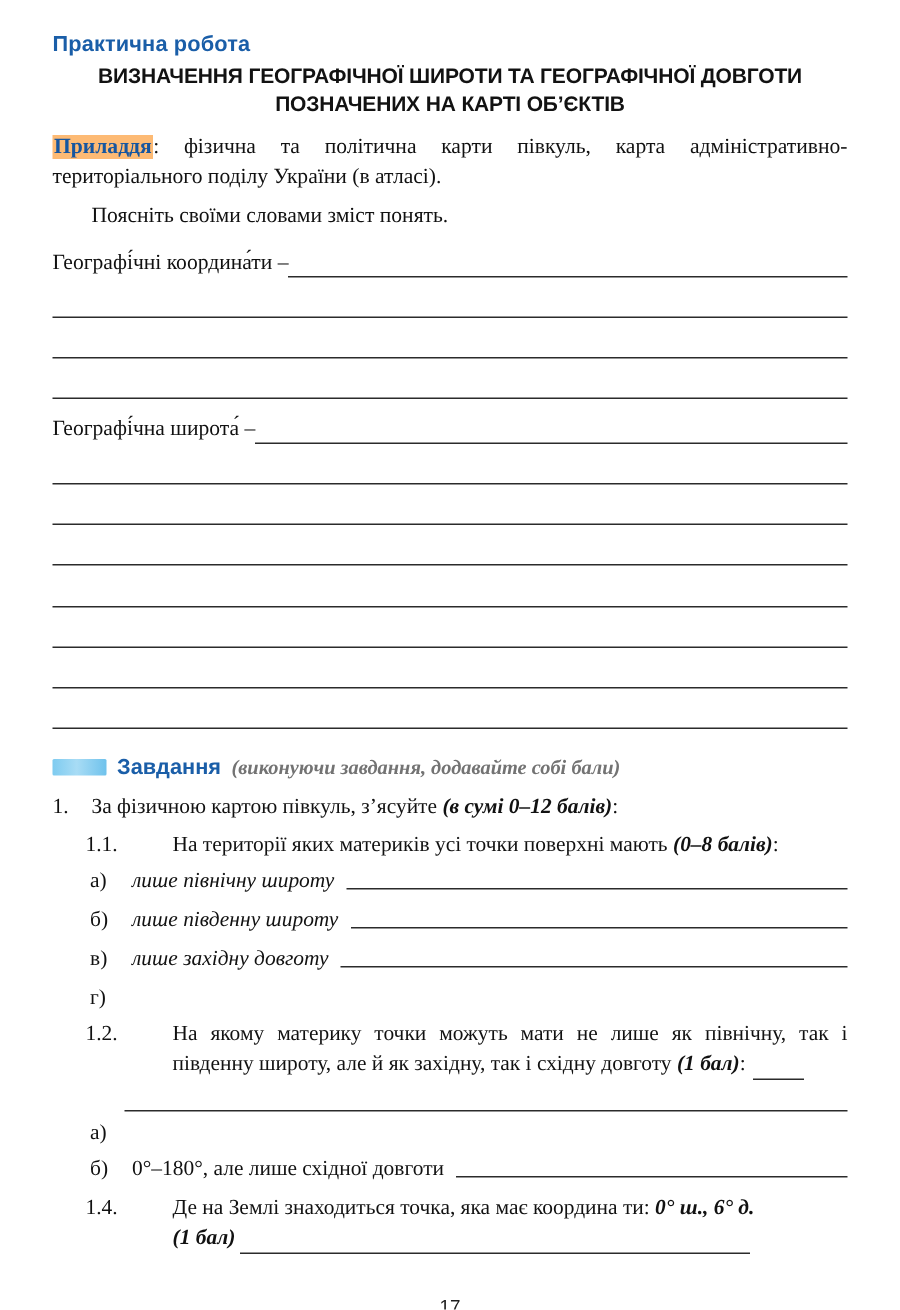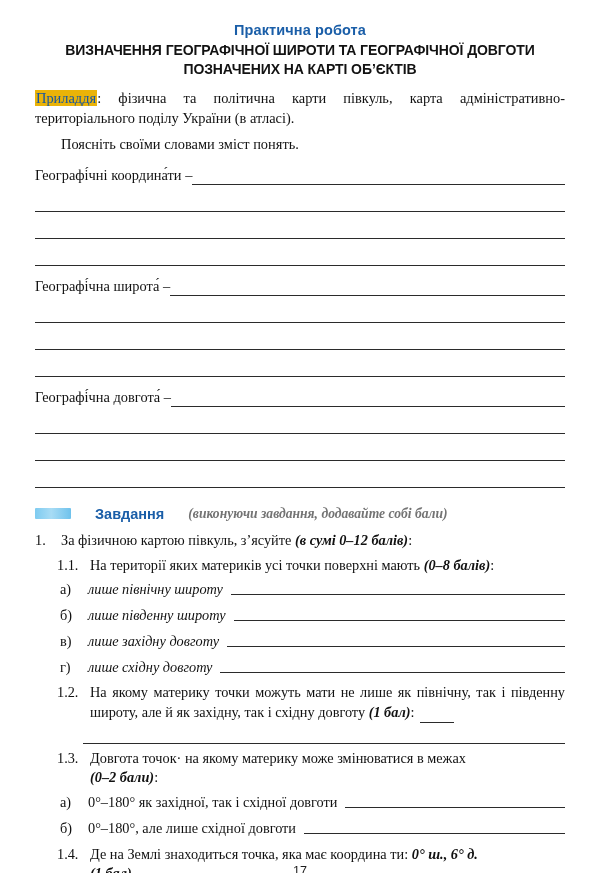--- a/index.html
+++ b/index.html
@@ -19,21 +19,21 @@
   .page {
     position: relative;
     width: 600px;
     height: 873px;
     box-sizing: border-box;
     padding: 0 35px;
   }
 
   
   .kicker {
-    text-align: center;
+    text-align: left;
     color: #1a5ea8;
     font-family: "Liberation Sans", "DejaVu Sans", sans-serif;
     font-weight: bold;
     font-size: 14.5px;
     letter-spacing: .1px;
     margin: 22px 0 3px 0;
   }
   .title {
     text-align: center;
     color: #121212;
@@ -50,22 +50,22 @@
     font-size: 14.4px;
     line-height: 1.36;
     text-align: justify;
     margin: 0;
   }
   .para.first { margin-top: 11px; }
   .para.indent { text-indent: 26px; margin-top: 7px; }
 
   .label-blue {
     color: #1656a0;
-    background: #eab308;
-    font-weight: normal;
+    background: #fdba74;
+    font-weight: bold;
     padding: 0 1px;
   }
 
   
   .term-block { margin-top: 12px; }
   .term-row {
     display: flex;
     align-items: flex-end;
     gap: 0;
   }
@@ -82,21 +82,21 @@
   .blank-rule {
     border-bottom: 1.3px solid #2b2b2b;
     height: 24px;
     margin-top: 2px;
   }
 
   
   .tasks-head {
     display: flex;
     align-items: center;
-    gap: 24px;
+    gap: 7px;
     margin-top: 18px;
   }
   .tasks-icon {
     width: 36px;
     height: 11px;
     background: linear-gradient(90deg,#7ecbf0 0%, #a8dcf5 45%, #6fc2ec 100%);
     border-radius: 1px;
     flex: 0 0 auto;
   }
   .tasks-word {
@@ -111,21 +111,21 @@
     font-size: 13.6px;
     color: #737373;
   }
 
   
   .task { display: flex; margin-top: 9px; font-size: 14.3px; line-height: 1.38; }
   .task > .marker { flex: 0 0 auto; padding-right: 6px; }
   .task > .body { flex: 1 1 auto; text-align: justify; }
   .task.lvl1 { padding-left: 0px; }
   .task.lvl1 > .marker { width: 20px; }
-  .task.lvl2 { padding-left: 22px; }
+  .task.lvl2 { padding-left: 22px; gap: 25px; }
   .task.lvl2 > .marker { width: 27px; }
   .task.lvl3 { padding-left: 25px; }
   .task.lvl3 > .marker { width: 22px; }
 
   .task.tight { margin-top: 5px; }
   .it-b { font-style: italic; font-weight: bold; }
 
   
   .fill {
     display: inline-block;
@@ -201,21 +201,20 @@
       <span class="term-text">Географі́чна широта́ –</span>
       <span class="term-rule"></span>
     </div>
     <div class="blank-rule"></div>
     <div class="blank-rule"></div>
     <div class="blank-rule"></div>
   </div>
 
   <div class="term-block">
     <div class="term-row">
-      <span class="term-text">Географі́чна довгота́ –</span>
       <span class="term-rule"></span>
     </div>
     <div class="blank-rule"></div>
     <div class="blank-rule"></div>
     <div class="blank-rule"></div>
   </div>
 
   <div class="tasks-head">
     <span class="tasks-icon"></span>
     <span class="tasks-word">Завдання</span>
@@ -248,43 +247,31 @@
   </div>
   <div class="task lvl3 tight">
     <span class="marker">в)</span>
     <span class="body answer-row">
       <span class="answer-label">лише західну довготу</span>
       <span class="answer-rule"></span>
     </span>
   </div>
   <div class="task lvl3 tight">
     <span class="marker">г)</span>
-    <span class="body answer-row">
-      <span class="answer-label">лише східну довготу</span>
-      <span class="answer-rule"></span>
-    </span>
   </div>
 
   <div class="task lvl2 tight">
     <span class="marker">1.2.</span>
     <span class="body"><span>На якому материку точки можуть мати не лише як північну, так і південну широту, але й як західну, так і східну довготу </span><span class="it-b">(1 бал)</span><span>:</span><span class="short-blank"></span></span>
   </div>
   <div class="sub-rule"></div>
 
-  <div class="task lvl2 tight">
-    <span class="marker">1.3.</span>
-    <span class="body"><span>Довгота точок· на якому материку може змінюватися в межах </span><br><span class="it-b">(0–2 бали)</span><span>:</span></span>
-  </div>
 
   <div class="task lvl3 tight">
     <span class="marker">а)</span>
-    <span class="body answer-row">
-      <span class="answer-label" style="font-style:normal">0°–180° як західної, так і східної довготи</span>
-      <span class="answer-rule"></span>
-    </span>
   </div>
   <div class="task lvl3 tight">
     <span class="marker">б)</span>
     <span class="body answer-row">
       <span class="answer-label" style="font-style:normal">0°–180°, але лише східної довготи</span>
       <span class="answer-rule"></span>
     </span>
   </div>
 
   <div class="task lvl2 tight">

